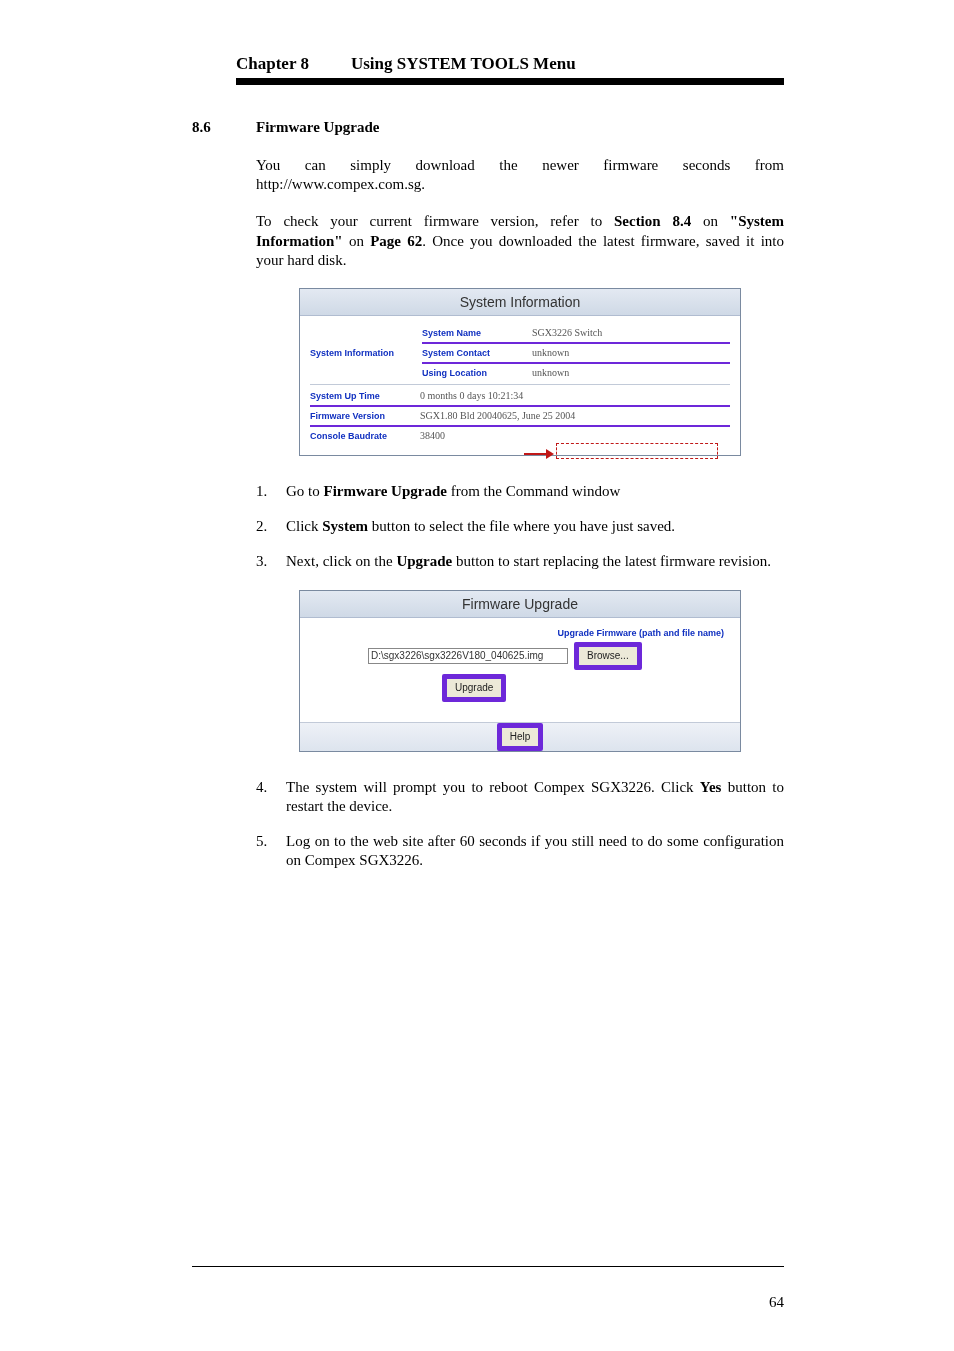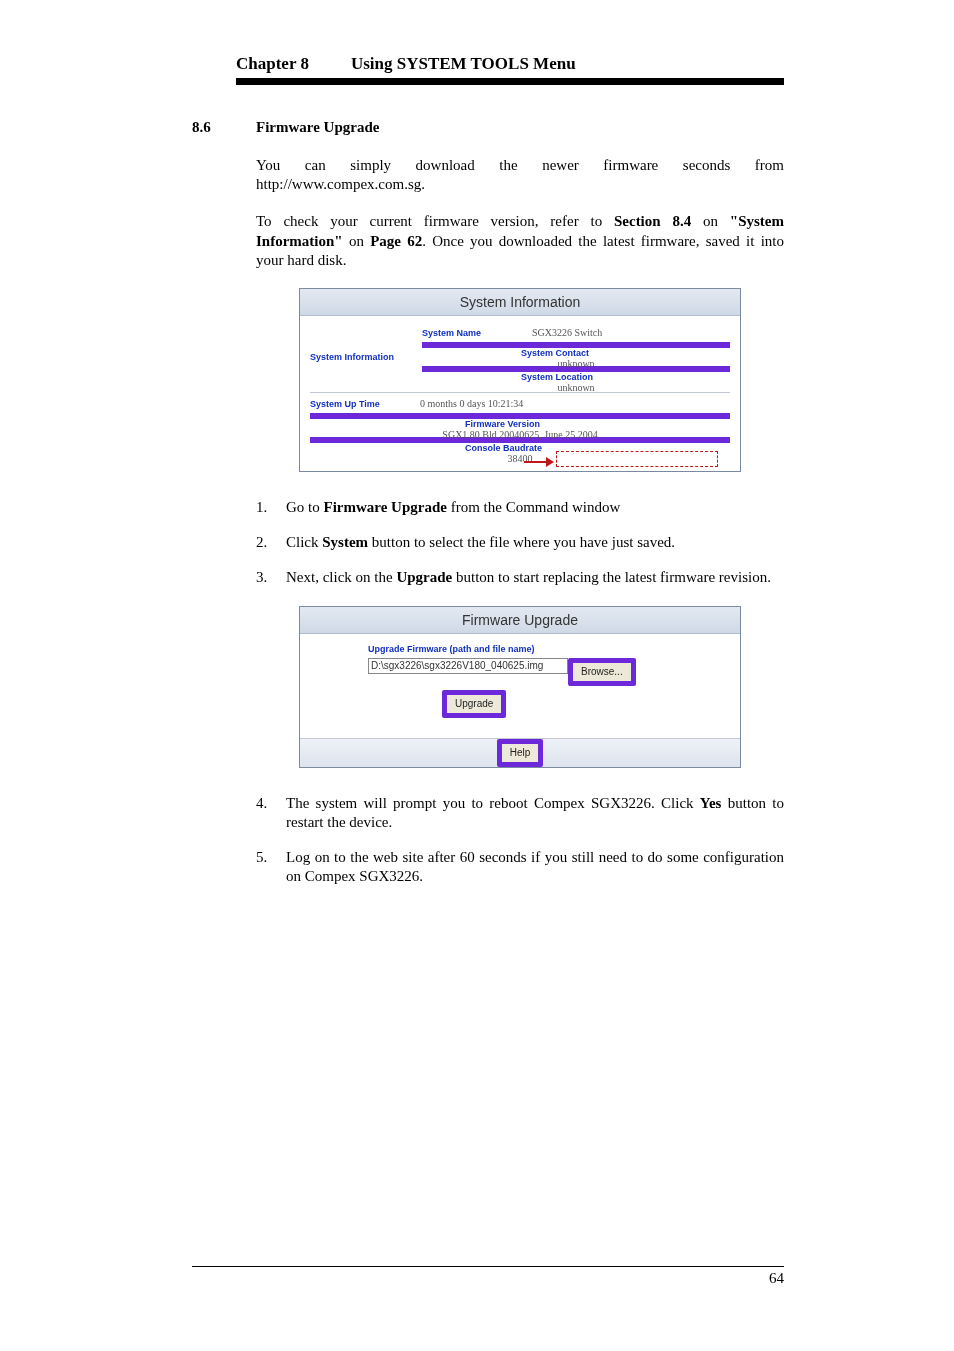--- a/index.html
+++ b/index.html
@@ -112,21 +112,21 @@
     align-items: center;
   }
   .sec-rows {
     flex: 1;
   }
   .sysrow {
     display: flex;
     height: 18px;
     align-items: center;
   }
-  .sysrow + .sysrow { border-top: 6px solid #6d28d9; flex-direction: column; }
+  .sysrow + .sysrow { border-top: 2px solid #6d28d9; }
   .syskey {
     width: 110px;
     font-weight: bold;
     font-size: 9px;
     color: #1030c0;
     display: flex;
     align-items: center;
   }
   .sysval {
     flex: 1;
@@ -194,24 +194,26 @@
     border-bottom: 1px solid #b0bcd0;
   }
   .fwbox-body {
     padding: 10px 16px 10px 68px;
   }
   .fw-label {
     color: #1030c0;
     font-weight: bold;
     font-size: 9px;
     margin-bottom: 4px;
+    text-align: right;
   }
   .file-row {
     display: flex;
-    align-items: flex-start;
+    align-items: center;
+    gap: 6px;
   }
   .file-input {
     width: 200px;
     height: 16px;
     border: 1px solid #888;
     background: #fff;
     font: 10px Arial, sans-serif;
     padding: 0 2px;
     box-sizing: border-box;
     line-height: 14px;
@@ -245,21 +247,21 @@
   .bottom-line {
     position: absolute;
     left: 192px;
     right: 170px;
     bottom: 84px;
     border-top: 1px solid #000;
   }
   .page-num {
     position: absolute;
     right: 170px;
-    bottom: 64px;
+    bottom: 40px;
     font-size: 15px;
   }
 </style>
 </head>
 <body>
 
 <div class="page">
 
   <div class="chapter-line">
     <span class="chapter-text">Chapter 8</span>
@@ -289,21 +291,21 @@
             <div class="sec-rows">
               <div class="sysrow">
                   <div class="syskey">System Name</div>
                   <div class="sysval">SGX3226 Switch</div>
                 </div>
               <div class="sysrow">
                   <div class="syskey">System Contact</div>
                   <div class="sysval">unknown</div>
                 </div>
               <div class="sysrow">
-                  <div class="syskey">System Location</div>
+                  <div class="syskey">Using Location</div>
                   <div class="sysval">unknown</div>
                 </div>
             </div>
           </div>
           <div class="divider"></div>
           <div class="sysinfo-section">
             <div class="sec-rows sec-rows-wrap">
               <div class="sysrow">
                   <div class="syskey">System Up Time</div>
                   <div class="sysval">0 months 0 days 10:21:34</div>

